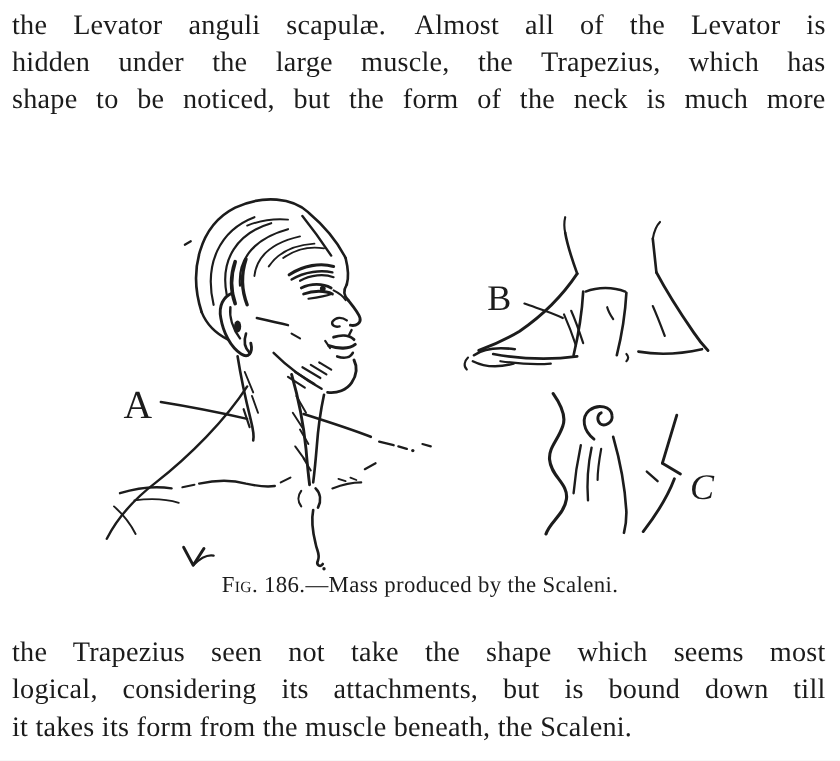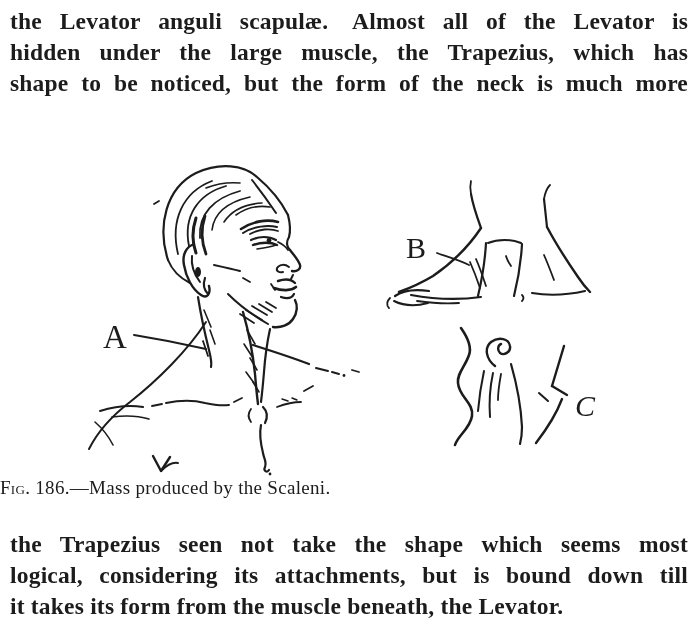--- a/index.html
+++ b/index.html
@@ -20,21 +20,20 @@
   .para-top { top: 6px; }
   .para-bottom { top: 529px; }
   .jline {
     height: 31px;
     line-height: 31px;
     font-size: 23.5px;
     letter-spacing: 0.2px;
     text-align: justify;
     text-align-last: justify;
     white-space: nowrap; 
-    font-weight: bold;
   }
   .jline { white-space: normal; }
   .jline-last { text-align-last: left; }
   .figure-wrap {
     position: absolute;
     top: 158px;
     left: 0;
     width: 700px;
     height: 320px;
   }
@@ -47,20 +46,21 @@
   }
   .fig-label {
     font-family: "Liberation Serif", "DejaVu Serif", serif;
     fill: #1c1c1c;
   }
   .caption {
     position: absolute;
     top: 477px;
     left: 0;
     width: 100%;
+    text-align: center;
     font-size: 19px;
     letter-spacing: 0.3px;
   }
   .caption .smallcaps { font-variant: small-caps; }
 </style>
 </head>
 <body>
 
 <div class="page">
 
@@ -208,16 +208,16 @@
     </svg>
   </div>
 
   <div class="caption">
     <span class="smallcaps">Fig.</span><span> 186.—Mass produced by the Scaleni.</span>
   </div>
 
   <div class="para para-bottom">
     <div class="jline">the Trapezius seen not take the shape which seems most</div>
     <div class="jline">logical, considering its attachments, but is bound down till</div>
-    <div class="jline jline-last">it takes its form from the muscle beneath, the Levator.</div>
+    <div class="jline jline-last">it takes its form from the muscle beneath, the Scaleni.</div>
   </div>
 
 </div>
 
 </body></html>

